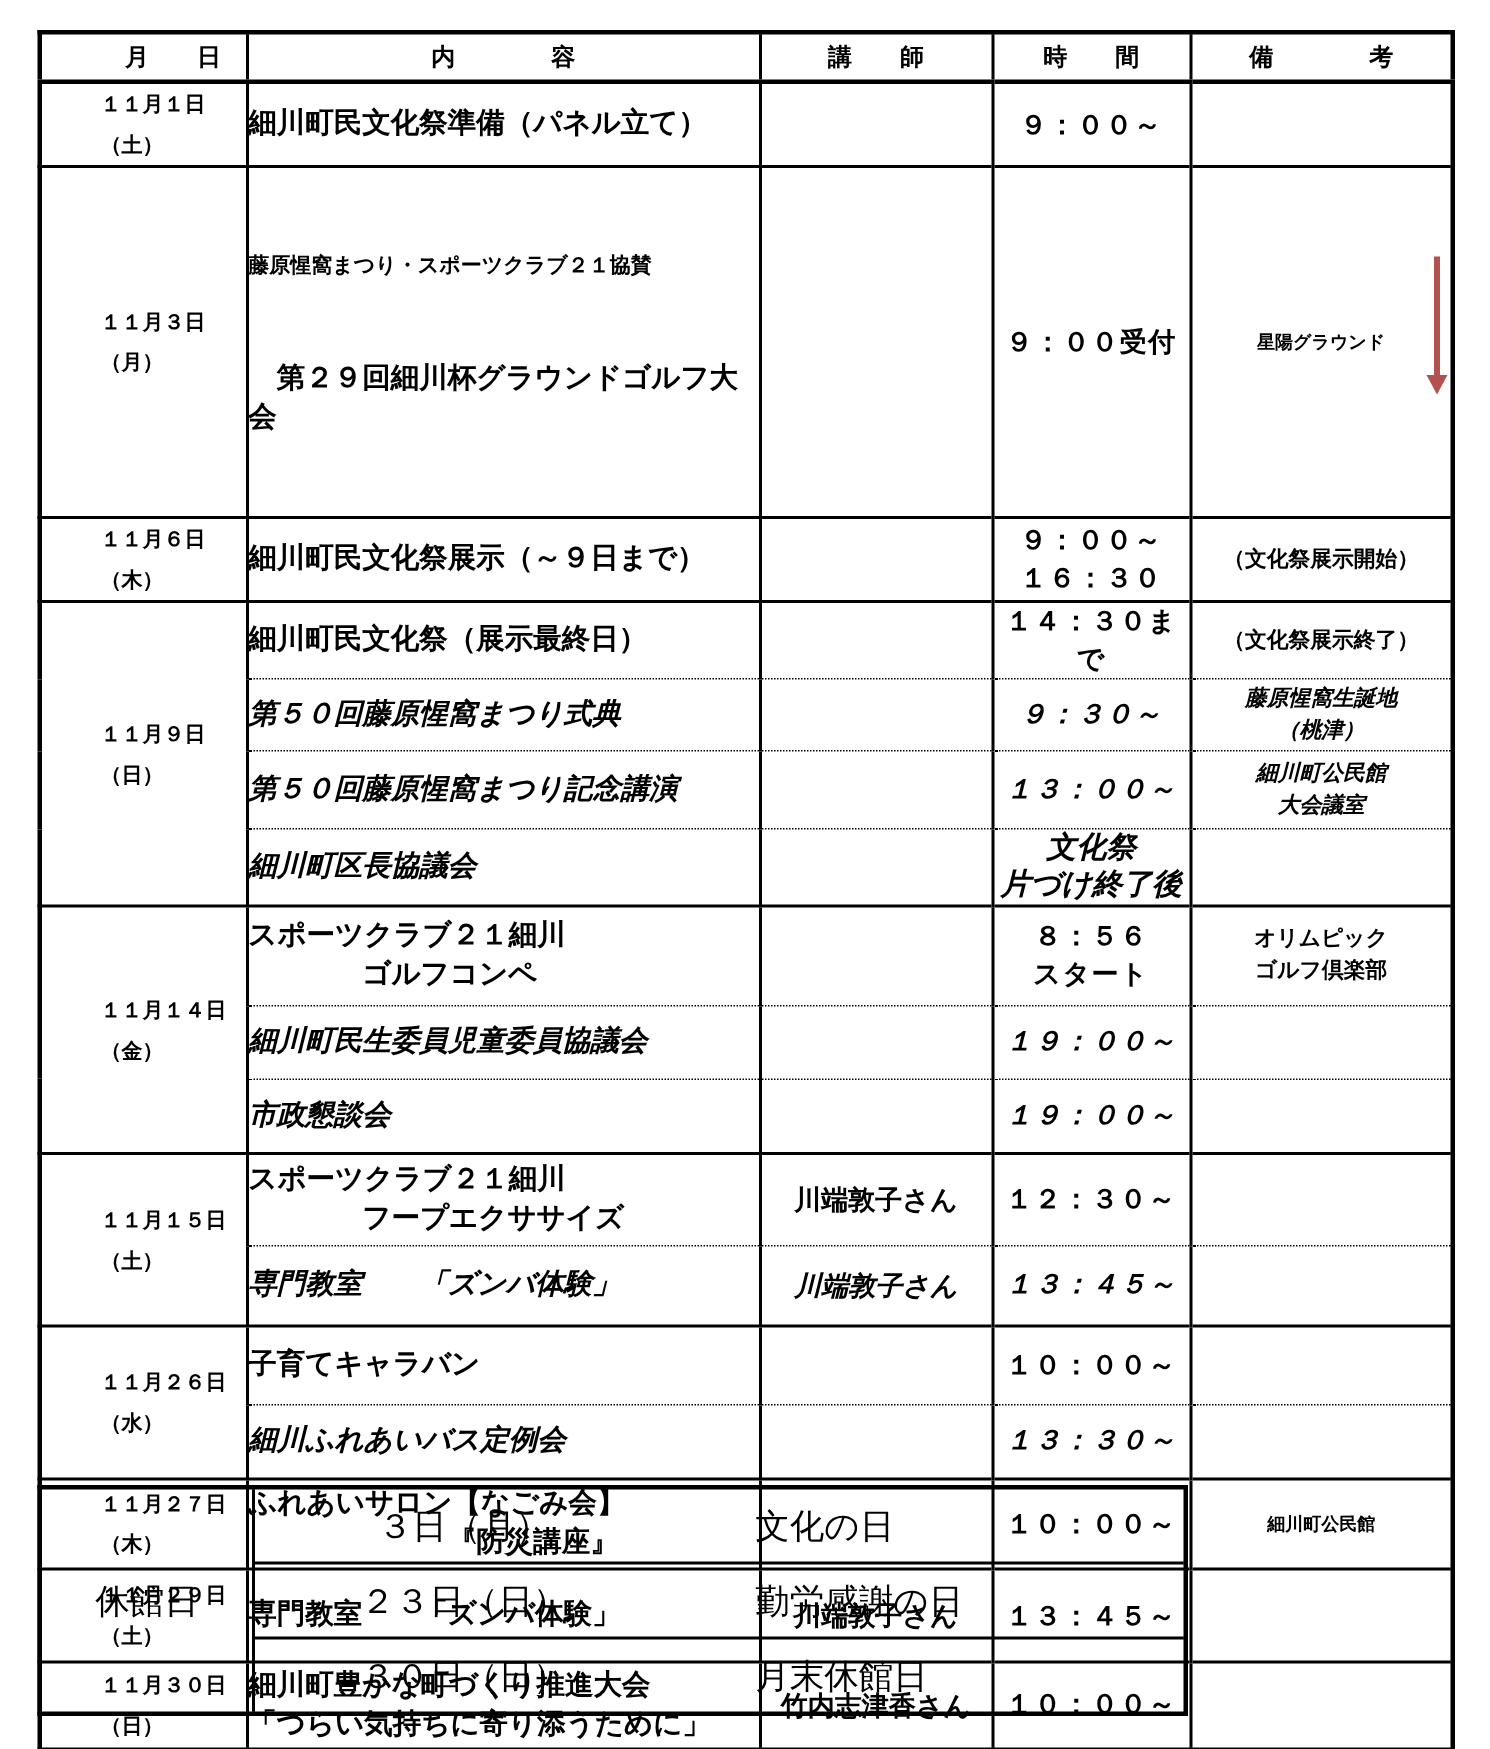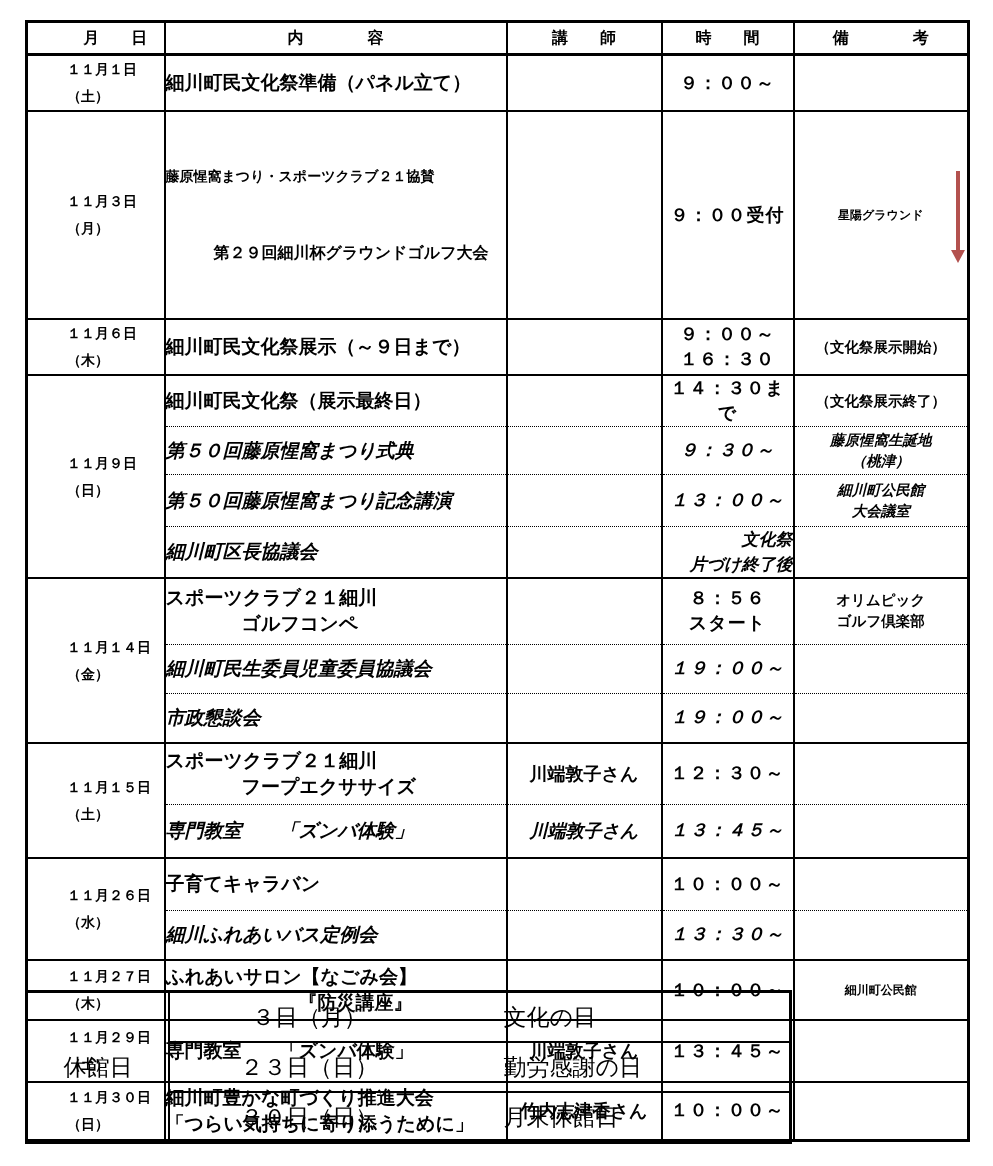--- a/index.html
+++ b/index.html
@@ -13,24 +13,24 @@
     border:3px solid #000; font-weight:bold;
   }
   table.main th, table.main td { border-left:2px solid #000; padding:0; vertical-align:middle; }
   table.main th:first-child, table.main td.date { border-left:none;padding-left:39px; }
   table.main thead th { border-bottom:3px solid #000; font-size:16px; height:30px; text-align:center; font-weight:bold; }
   tr.g > td { border-top:2px solid #000; }
   tr.s > td { border-top:1px dotted #000;font-style:italic; }
   td.date   { text-align:left; font-size:14px; white-space:pre-wrap; line-height:27px; }
   td.content{ font-size:19px; padding:2px 4px 2px 8px; white-space:pre-wrap; line-height:26px; }
   td.content div.sm { font-size:14px; line-height:24px; }
-  td.content div.rg { font-size:16px; line-height:26px;margin-left:32px; }
+  td.content div.rg { font-size:19px; line-height:26px; }
   td.lecturer{ text-align:center; font-size:18px; }
   td.time   { text-align:center; font-size:18px; white-space:pre-wrap; line-height:25px; letter-spacing:1px; }
-  td.time.sm{ font-size:17px; letter-spacing:0;text-align:right; }
+  td.time.sm{ font-size:20px; letter-spacing:0; }
   td.remark { text-align:center; font-size:12px; white-space:pre-wrap; line-height:21px; }
   td.remark.sm { font-size:14.5px; }
   
   .arrow { position:absolute; left:0; top:0; width:0; height:0; }
   .arrow .line { position:absolute; left:956px; top:171px; width:4px; height:80px; background:#b3514e; }
   .arrow .head { position:absolute; left:951px; top:250px; width:0; height:0;
                  border-left:7px solid transparent; border-right:7px solid transparent;
                  border-top:13px solid #b3514e; }
   
   table.closed {

